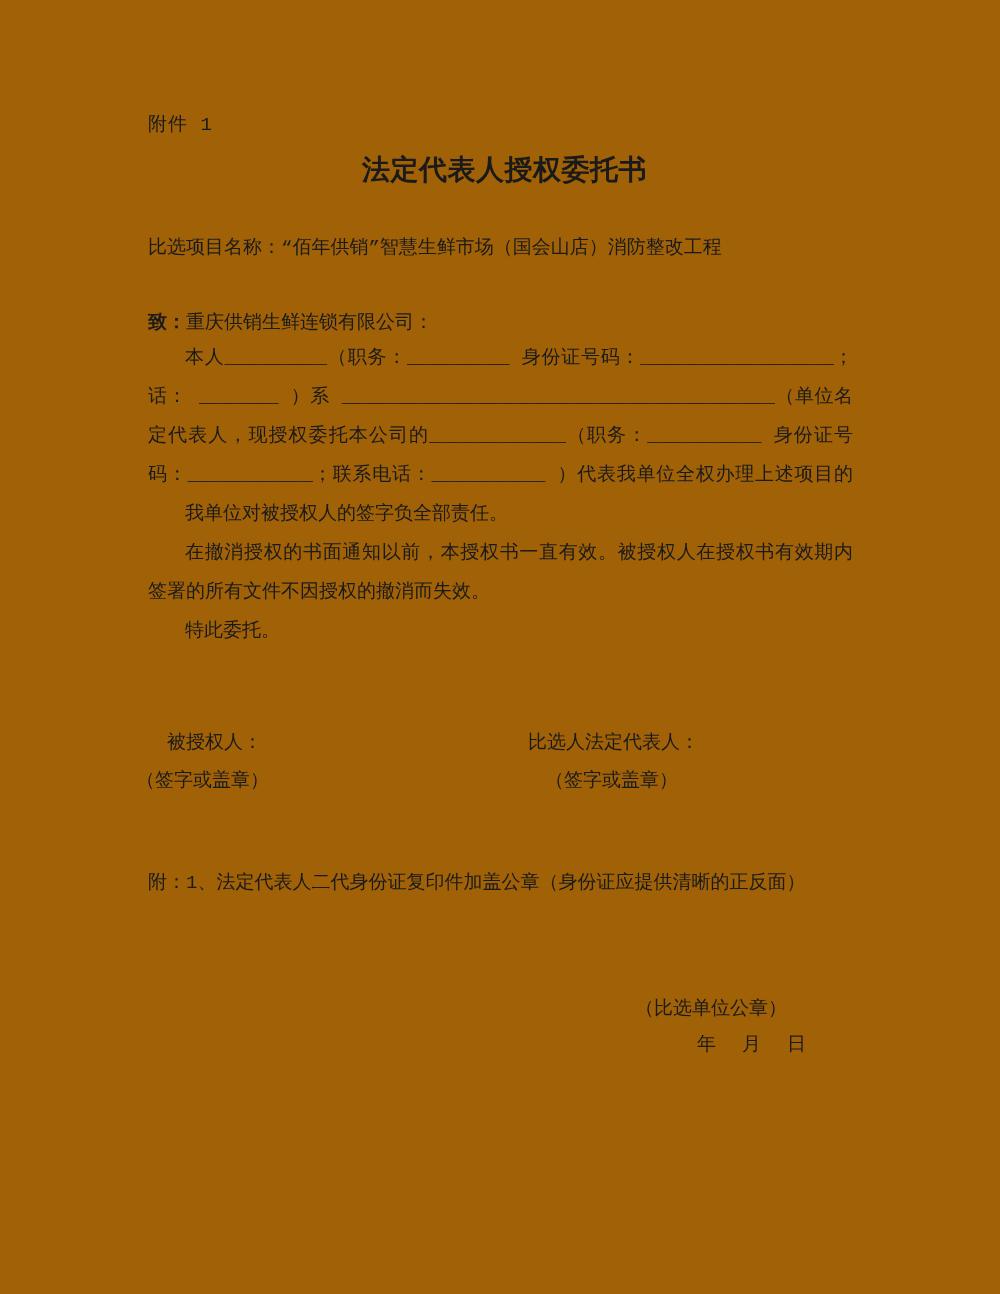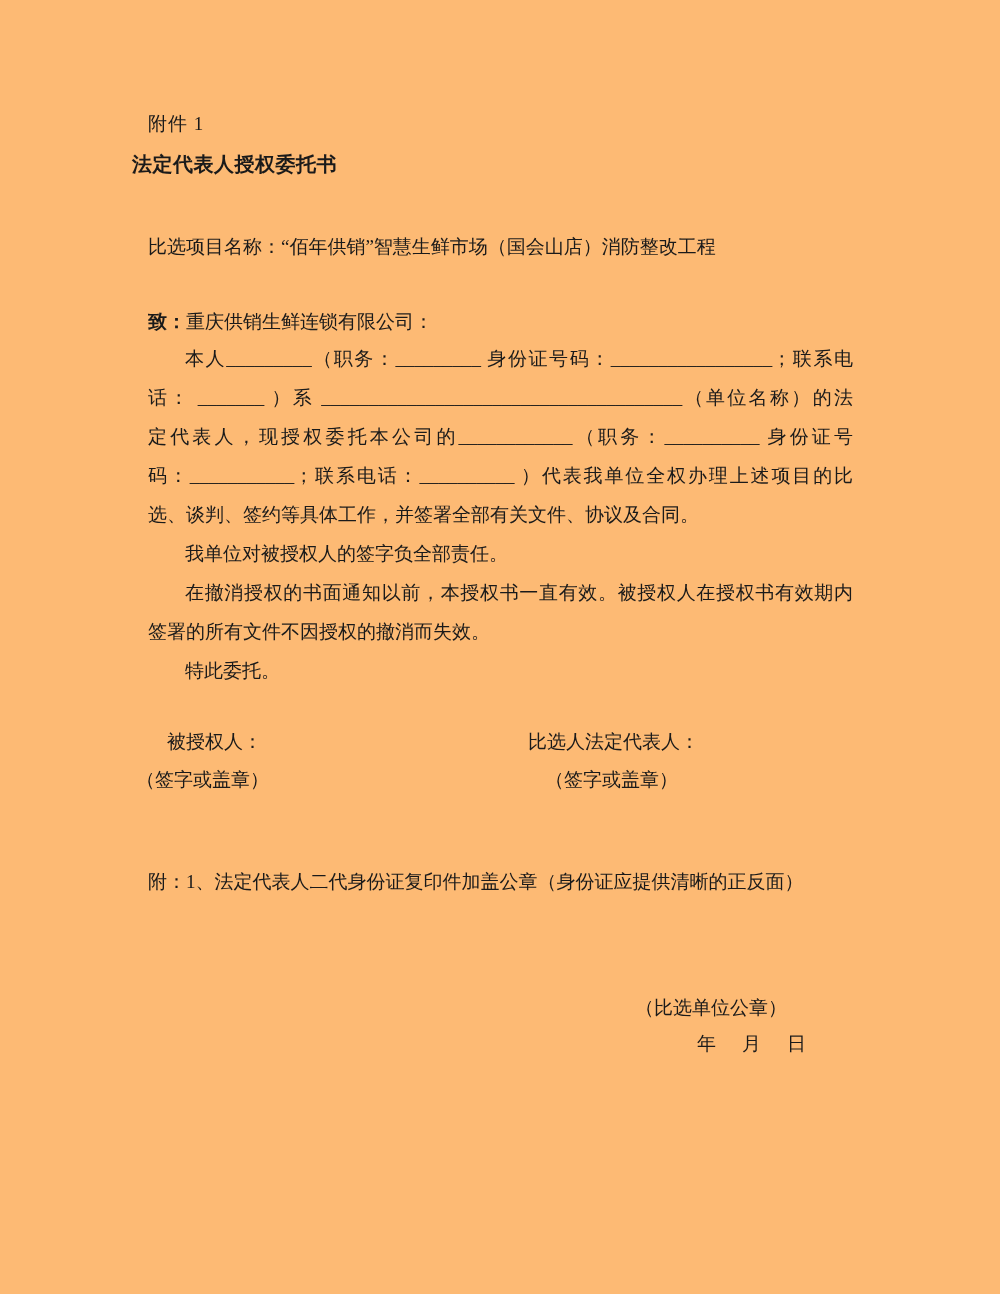--- a/index.html
+++ b/index.html
@@ -4,39 +4,39 @@
 <style>
   html, body {
     margin: 0;
     padding: 0;
     background: #ffffff;
   }
   .page {
     position: relative;
     width: 1000px;
     height: 1294px;
-    background: #fdba74;
-    font-family: Liberation Serif, serif;
+    background: #a16207;
+    font-family: Liberation Mono, monospace;
     color: #1a1a1a;
     font-size: 19px;
     overflow: hidden;
   }
   .abs { position: absolute; }
 
   .attachment-label {
     left: 148px; top: 111px;
     font-size: 19px;
     letter-spacing: 1px;
   }
   .doc-title {
-    left: 132px; top: 151px;
+    left: 152px; top: 151px;
     width: 705px;
-    text-align: left;
+    text-align: center;
     font-weight: bold;
-    font-size: 20px;
+    font-size: 28px;
     letter-spacing: 0.5px;
   }
   .project-line {
     left: 148px; top: 234px;
     width: 740px;
     white-space: nowrap;
   }
   .addressee-line {
     left: 148px; top: 309px;
     width: 740px;
@@ -94,21 +94,20 @@
 
   <div class="abs addressee-line">
     <span class="bold">致：</span><span>重庆供销生鲜连锁有限公司：</span>
   </div>
 
   <div class="abs body-block">
     <div class="line ind fill">本人_________（职务：_________ 身份证号码：_________________；联系电</div>
     <div class="line fill">话： _______ ）系 ______________________________________（单位名称）的法</div>
     <div class="line fill">定代表人，现授权委托本公司的____________（职务：__________ 身份证号</div>
     <div class="line fill">码：___________；联系电话：__________ ）代表我单位全权办理上述项目的比</div>
-    <div class="line">选、谈判、签约等具体工作，并签署全部有关文件、协议及合同。</div>
     <div class="line ind">我单位对被授权人的签字负全部责任。</div>
     <div class="line ind fill">在撤消授权的书面通知以前，本授权书一直有效。被授权人在授权书有效期内</div>
     <div class="line">签署的所有文件不因授权的撤消而失效。</div>
     <div class="line ind">特此委托。</div>
   </div>
 
   <div class="abs sig-row">
     <span class="left-col">被授权人：</span>
     <span class="right-col">比选人法定代表人：</span>
   </div>

